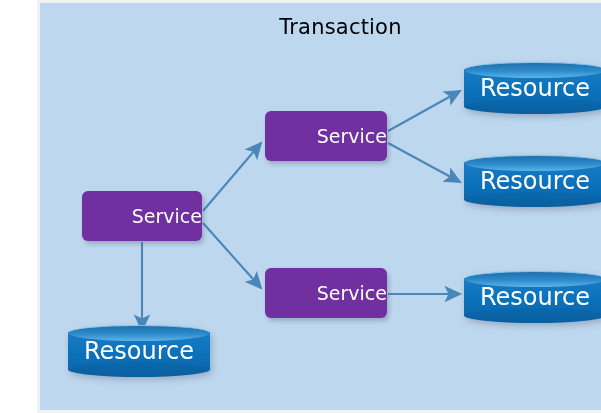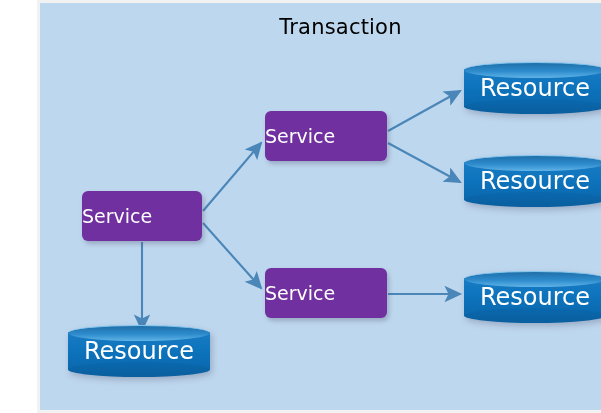--- a/index.html
+++ b/index.html
@@ -29,21 +29,21 @@
     letter-spacing: 0.2px;
   }
   
   .service {
     position: absolute;
     background: #7030a0;
     border-radius: 6px;
     color: #ffffff;
     display: flex;
     align-items: center;
-    justify-content: flex-start;
+    justify-content: flex-end;
     font-size: 19px;
     box-shadow: 2px 3px 4px rgba(90, 90, 120, 0.35);
     z-index: 5;
   }
   
   .resource {
     position: absolute;
     z-index: 5;
     filter: drop-shadow(2px 3px 3px rgba(90, 90, 120, 0.35));
   }

